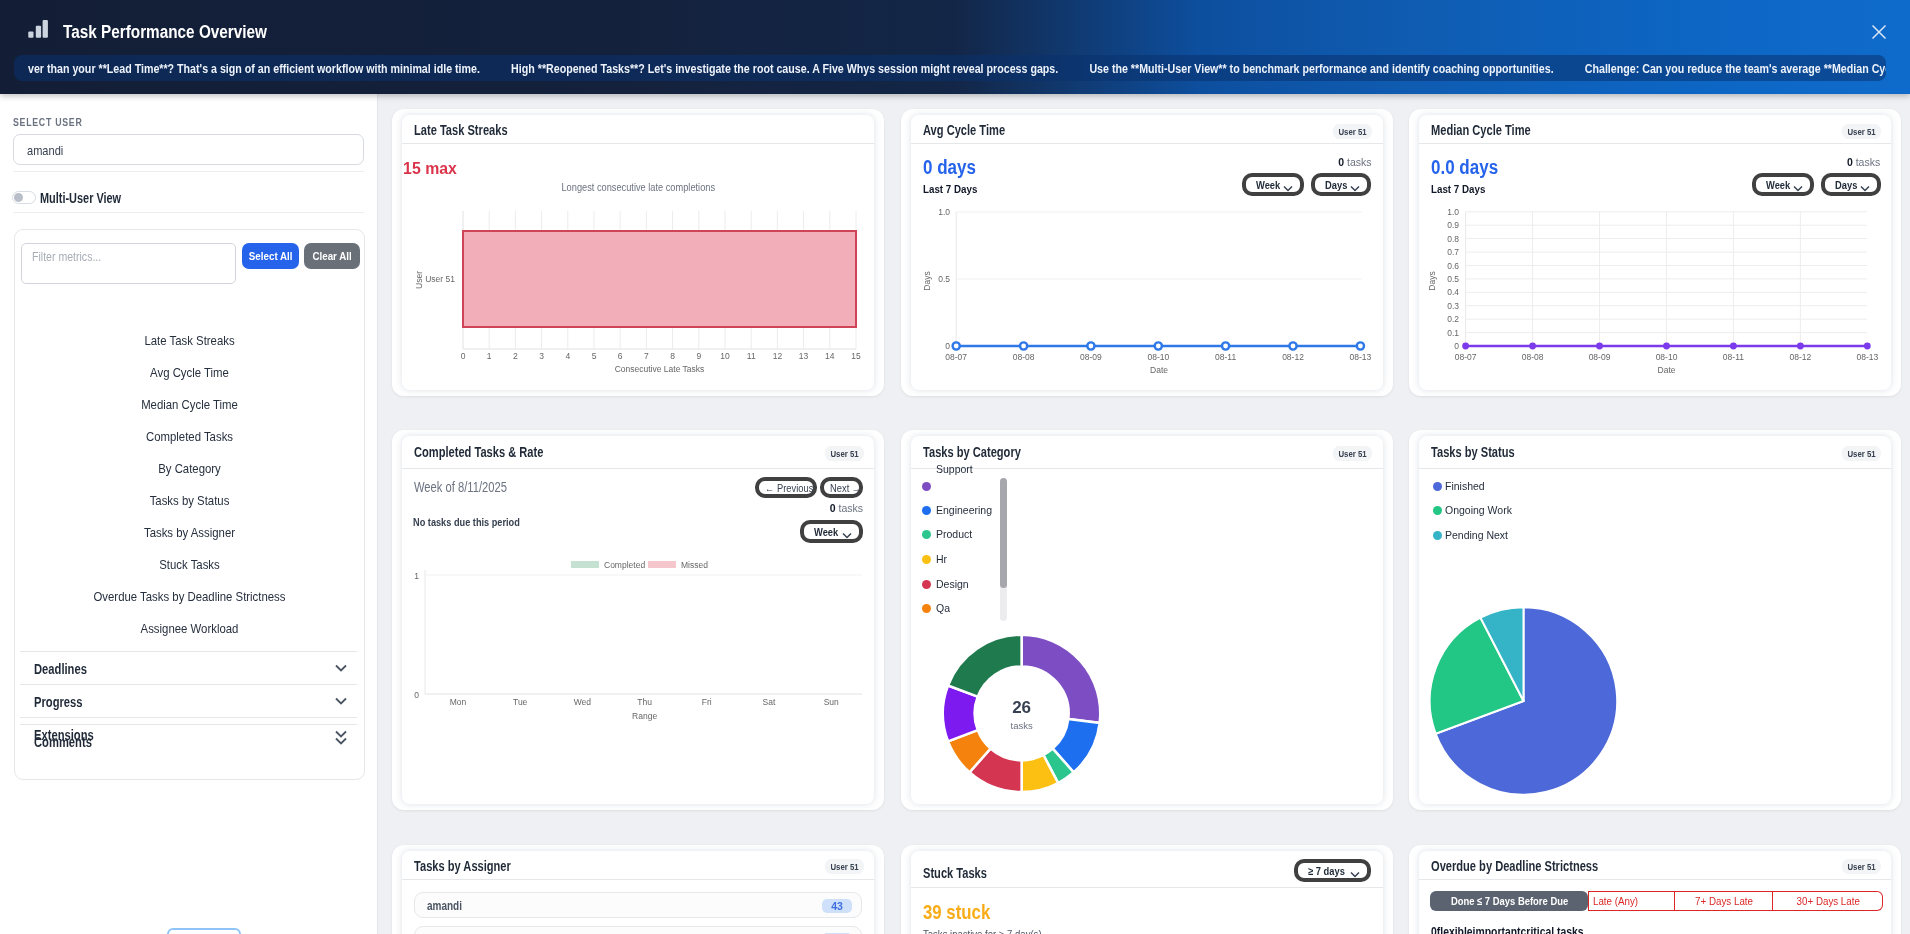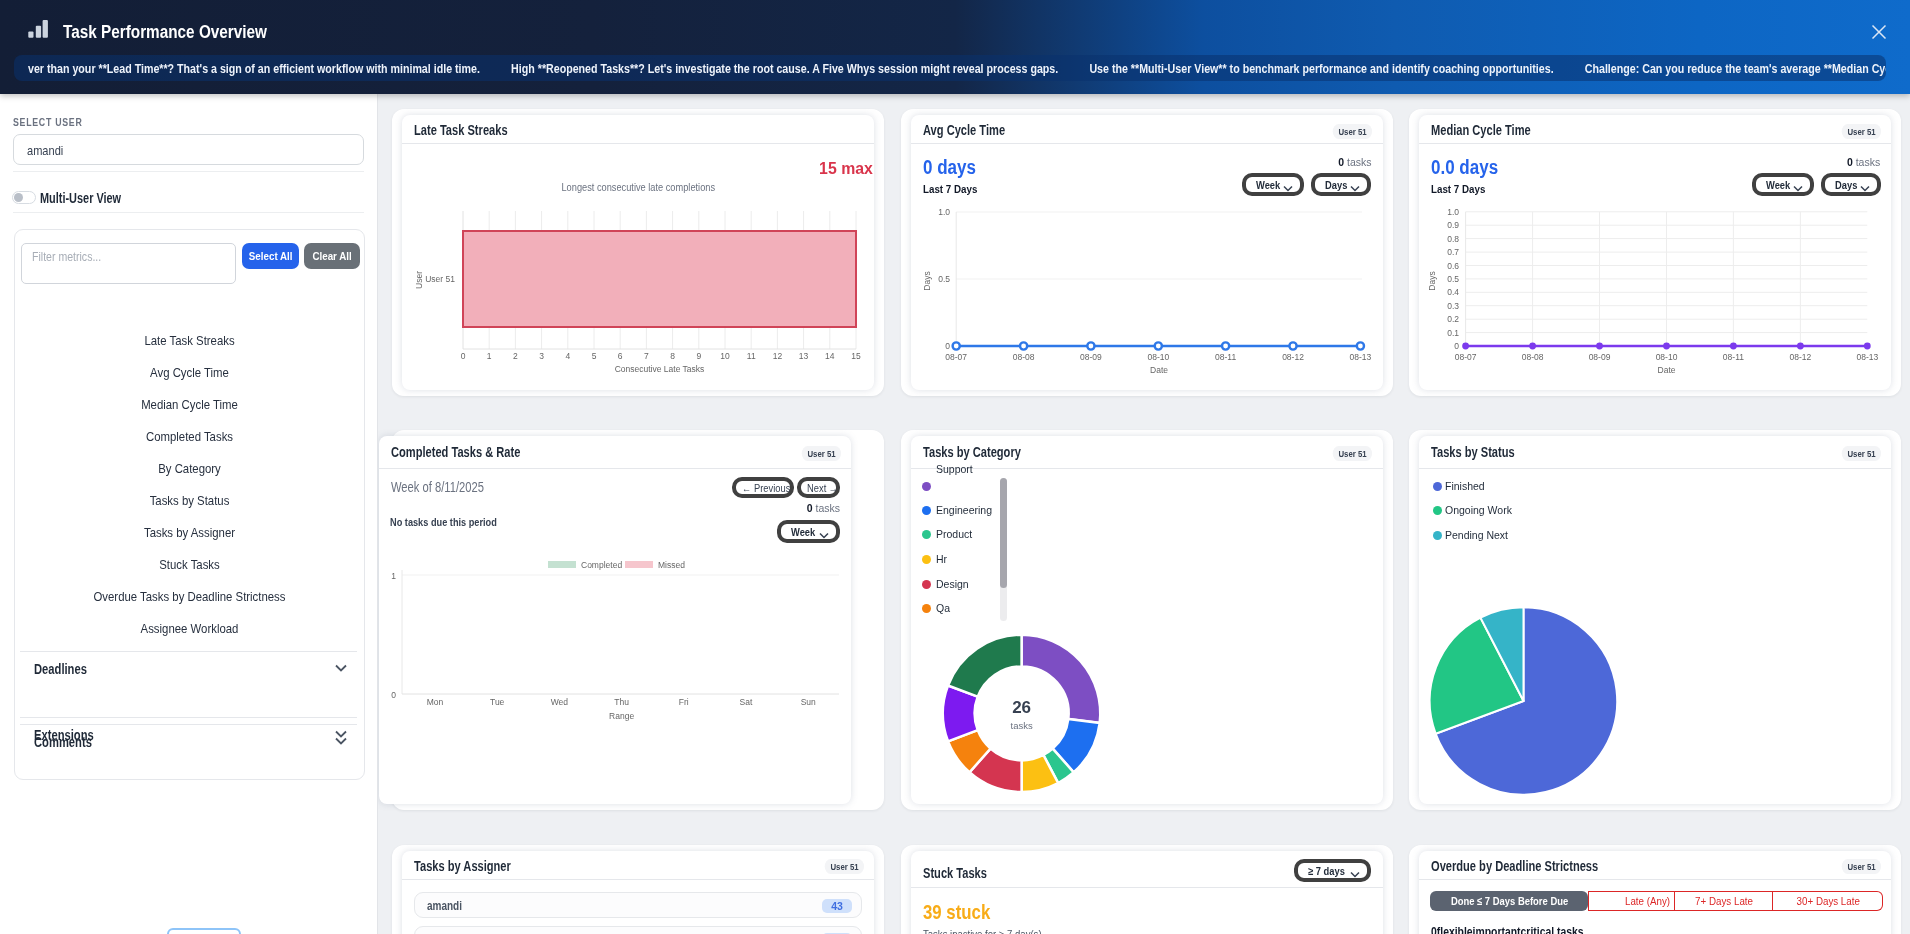--- a/index.html
+++ b/index.html
@@ -90,20 +90,26 @@
     <div class="metitem" style="top:295px">Tasks by Assigner</div>
     <div class="metitem" style="top:327px">Stuck Tasks</div>
     <div class="metitem" style="top:359px">Overdue Tasks by Deadline Strictness</div>
     <div class="metitem" style="top:391px">Assignee Workload</div>
     <div class="sect" style="top:421px">
         <span>Deadlines</span>
         <svg class="chev" width="12" height="8" viewBox="0 0 12 8">
           <path d="M1 1.5 L6 6.5 L11 1.5" fill="none" stroke="#4b5563" stroke-width="1.8"></path>
         </svg>
       </div>
+    <div class="sect" style="top:454px">
+        <span>Progress</span>
+        <svg class="chev" width="12" height="8" viewBox="0 0 12 8">
+          <path d="M1 1.5 L6 6.5 L11 1.5" fill="none" stroke="#4b5563" stroke-width="1.8"></path>
+        </svg>
+      </div>
     <div class="sect" style="top:487px">
         <span>Extensions</span>
         <svg class="chev" width="12" height="8" viewBox="0 0 12 8">
           <path d="M1 1.5 L6 6.5 L11 1.5" fill="none" stroke="#4b5563" stroke-width="1.8"></path>
         </svg>
       </div>
     <div class="sect" style="top:494px">
         <span>Comments</span>
         <svg class="chev" width="12" height="8" viewBox="0 0 12 8">
           <path d="M1 1.5 L6 6.5 L11 1.5" fill="none" stroke="#4b5563" stroke-width="1.8"></path>
@@ -119,21 +125,21 @@
 <div class="wrap" style="left:392.0px;top:430px;width:492px;height:380px"></div>
 <div class="wrap" style="left:900.6px;top:430px;width:492px;height:380px"></div>
 <div class="wrap" style="left:1409.2px;top:430px;width:492px;height:380px"></div>
 <div class="wrap" style="left:392.0px;top:845px;width:492px;height:120px"></div>
 <div class="wrap" style="left:900.6px;top:845px;width:492px;height:120px"></div>
 <div class="wrap" style="left:1409.2px;top:845px;width:492px;height:120px"></div>
 
 <div class="card" style="left:402.0px;top:115px;width:472px;height:275px">
   <div class="ctitle" style="top:6px">Late Task Streaks</div>
   <div class="cdiv" style="top:28px"></div>
-  <div class="abs" style="left:0;top:44px;width:100%;text-align:right;font-size:16.5px;font-weight:bold;color:#d9344b"><span class="sxc" style="transform:scaleX(0.96)">15 max</span></div>
+  <div class="abs" style="left:0;top:44px;width:100%;text-align:left;font-size:16.5px;font-weight:bold;color:#d9344b"><span class="sxc" style="transform:scaleX(0.96)">15 max</span></div>
   <div class="abs" style="left:0;top:66px;width:100%;text-align:center;font-size:10.5px;color:#6b7280"><span class="sxc" style="transform:scaleX(0.88)">Longest consecutive late completions</span></div>
   <svg class="abs" style="left:0;top:0" width="472" height="275" viewBox="0 0 472 275">
     <g stroke="#ececec" stroke-width="1">
         <line x1="87.2" y1="96" x2="87.2" y2="234"></line>
         <line x1="113.4" y1="96" x2="113.4" y2="234"></line>
         <line x1="139.6" y1="96" x2="139.6" y2="234"></line>
         <line x1="165.8" y1="96" x2="165.8" y2="234"></line>
         <line x1="192.0" y1="96" x2="192.0" y2="234"></line>
         <line x1="218.2" y1="96" x2="218.2" y2="234"></line>
         <line x1="244.4" y1="96" x2="244.4" y2="234"></line>
@@ -289,21 +295,21 @@
         <text x="247.5" y="245" text-anchor="middle">08-10</text>
         <text x="314.4" y="245" text-anchor="middle">08-11</text>
         <text x="381.4" y="245" text-anchor="middle">08-12</text>
         <text x="448.3" y="245" text-anchor="middle">08-13</text>
       <text x="247.5" y="258" text-anchor="middle">Date</text>
       <text x="16" y="166" text-anchor="middle" transform="rotate(-90 16 166)">Days</text>
     </g>
   </svg>
 </div>
 
-<div class="card" style="left:379px;top:436px;width:472px;height:368px">
+<div class="card" style="left:402.0px;top:436px;width:472px;height:368px">
   <div class="ctitle" style="top:7px">Completed Tasks &amp; Rate</div>
   <div class="cbadge" style="top:10px">User 51</div>
   <div class="cdiv" style="top:32px"></div>
   <div class="abs" style="left:12px;top:43px;font-size:14px;color:#6b7280;transform:scaleX(0.8);transform-origin:left center;white-space:nowrap">Week of 8/11/2025</div>
   <div class="seltag" style="left:353px;top:41px;width:62px;height:21px">
       <b style="font-weight:normal;color:#374151;font-size:11px;left:6px">← Previous</b>
     </div>
   <div class="seltag" style="left:418px;top:41px;width:43px;height:21px">
       <b style="font-weight:normal;color:#374151;font-size:11px;left:6px">Next →</b>
     </div>
@@ -414,18 +420,18 @@
   <div class="abs" style="left:12px;top:49px;font-size:21px;font-weight:bold;color:#f8ac18;transform:scaleX(0.8);transform-origin:left center;white-space:nowrap">39 stuck</div>
   <div class="abs" style="left:12px;top:77px;font-size:11.5px;color:#4b5563;transform:scaleX(0.83);transform-origin:left center;white-space:nowrap">Tasks inactive for &gt; 7 day(s)</div>
 </div>
 
 <div class="card" style="left:1419.2px;top:851px;width:472px;height:120px">
   <div class="ctitle" style="top:6px">Overdue by Deadline Strictness</div>
   <div class="cbadge" style="top:8px">User 51</div>
   <div class="cdiv" style="top:28px"></div>
   <div class="abs" style="left:11.3px;top:39.5px;width:453px;height:20px">
     <span class="abs" style="left:0;top:0;width:158px;height:20px;background:#5b6370;border-radius:6px;color:#fff;font-size:11.5px;font-weight:bold;text-align:center;line-height:20px;z-index:2"><span class="sxc" style="transform:scaleX(0.82)">Done ≤ 7 Days Before Due</span></span>
-    <span class="abs" style="left:158px;top:0;width:87px;height:20px;border:1px solid #dc2626;color:#dc2626;font-size:11.5px;text-align:right;line-height:19px"><span class="sxc" style="transform:scaleX(0.85)">Late (Any)</span></span>
+    <span class="abs" style="left:158px;top:0;width:87px;height:20px;border:1px solid #dc2626;color:#dc2626;font-size:11.5px;text-align:left;line-height:19px"><span class="sxc" style="transform:scaleX(0.85)">Late (Any)</span></span>
     <span class="abs" style="left:245px;top:0;width:98px;height:20px;border:1px solid #dc2626;border-left:none;color:#dc2626;font-size:11.5px;text-align:center;line-height:19px"><span class="sxc" style="transform:scaleX(0.85)">7+ Days Late</span></span>
     <span class="abs" style="left:343px;top:0;width:110px;height:20px;border:1px solid #dc2626;border-left:none;border-radius:0 6px 6px 0;color:#dc2626;font-size:11.5px;text-align:center;line-height:19px"><span class="sxc" style="transform:scaleX(0.85)">30+ Days Late</span></span>
   </div>
   <div class="abs" style="left:12px;top:73px;font-size:13px;font-weight:bold;color:#111827;transform:scaleX(0.8);transform-origin:left center;white-space:nowrap">0flexibleimportantcritical tasks</div>
 </div>
 
 </body></html>

